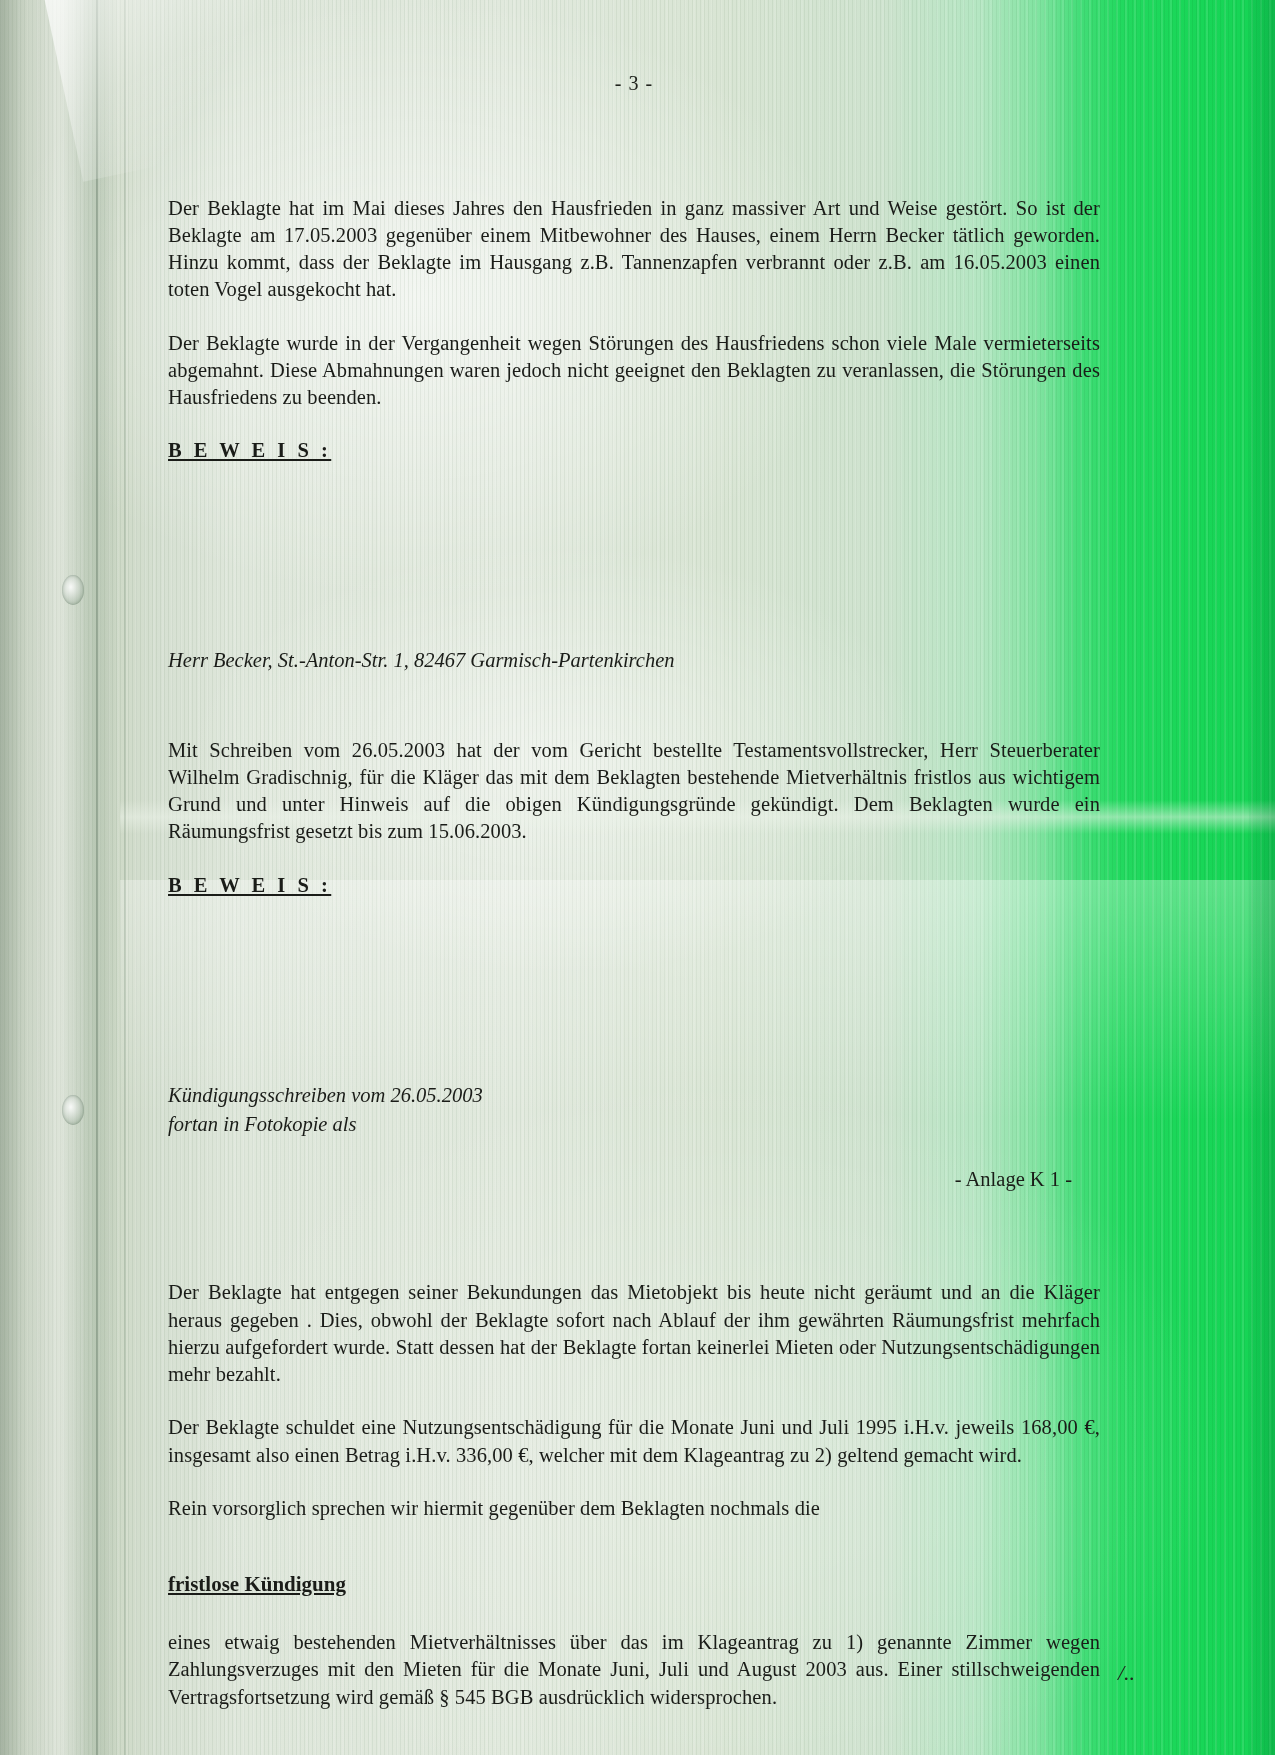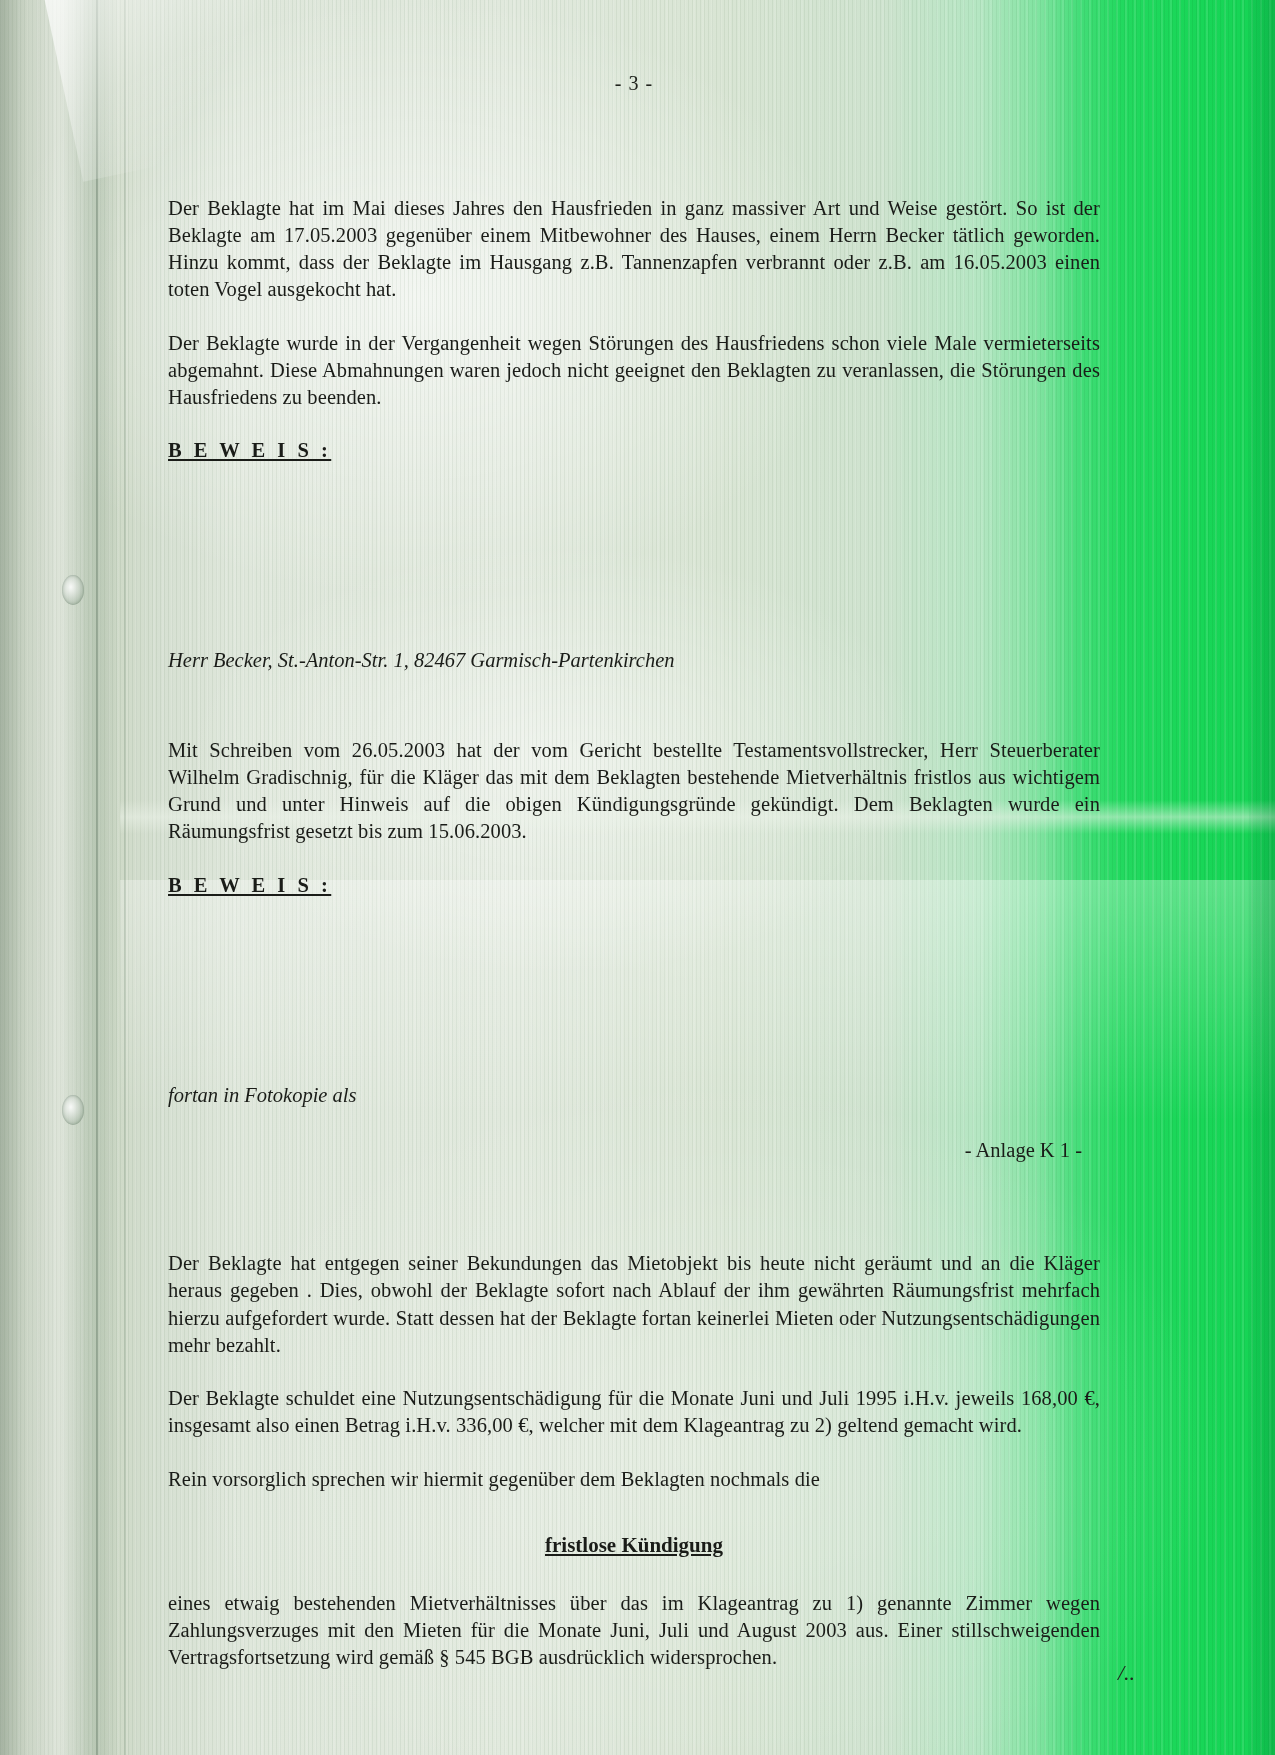--- a/index.html
+++ b/index.html
@@ -158,27 +158,27 @@
     flex: 1 1 auto;
   }
   .beweis-text div { margin-bottom: 2px; font-style: italic; }
 
   .gap-lg { height: 34px; }
   .gap-xl { height: 86px; }
 
   .anlage {
     text-align: right;
     margin: 18px 0 0 0;
-    padding-right: 18px;
+    padding-right: 28px;
   }
   .heading-center {
-    text-align: center;
+    text-align: left;
     font-weight: bold;
     text-decoration: underline;
-    margin: 39px 0 30px 0;
+    margin: 49px 0 30px 0;
     font-size: 21px;
   }
   .footer-mark {
     position: absolute;
     right: 140px;
     top: 1660px;
     font-size: 22px;
     font-style: italic;
     color: #23261f;
   }
@@ -231,20 +231,21 @@
       </div>
     </div>
 
     <div class="gap-lg"></div>
 
     <p class="para">Mit Schreiben vom 26.05.2003 hat der vom Gericht bestellte Testamentsvollstrecker, Herr Steuerberater Wilhelm Gradischnig, für die Kläger das mit dem Beklagten bestehende Mietverhältnis fristlos aus wichtigem Grund und unter Hinweis auf die obigen Kündigungsgründe gekündigt. Dem Beklagten wurde ein Räumungsfrist gesetzt bis zum 15.06.2003.</p>
 
     <div class="beweis-block">
       <div class="beweis-label">B E W E I S :</div>
       <div class="beweis-text">
+        <div>Kündigungsschreiben vom 26.05.2003</div>
         <div>fortan in Fotokopie als</div>
       </div>
     </div>
 
     <div class="anlage">- Anlage K 1 -</div>
 
     <div class="gap-xl"></div>
 
     <p class="para">Der Beklagte hat entgegen seiner Bekundungen das Mietobjekt bis heute nicht geräumt und an die Kläger heraus gegeben . Dies, obwohl der Beklagte sofort nach Ablauf der ihm gewährten Räumungsfrist mehrfach hierzu aufgefordert wurde. Statt dessen hat der Beklagte fortan keinerlei Mieten oder Nutzungsentschädigungen mehr bezahlt.</p>
 

